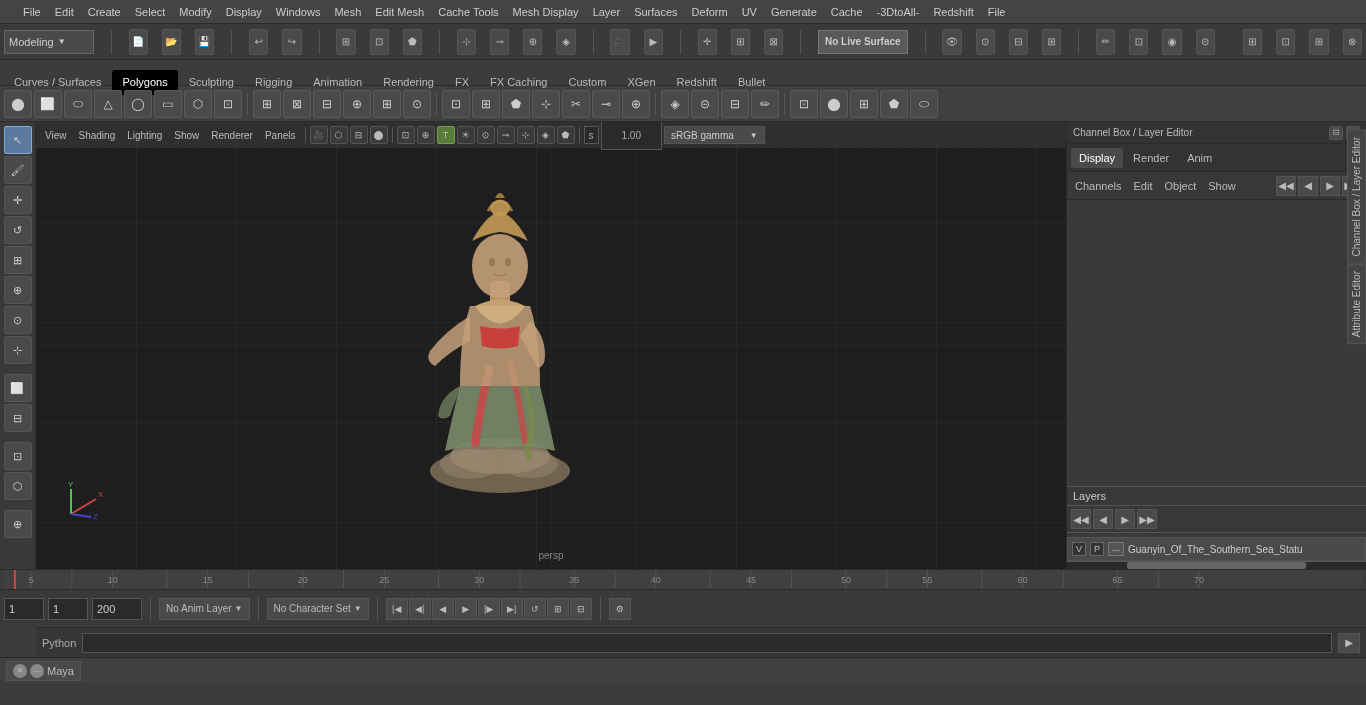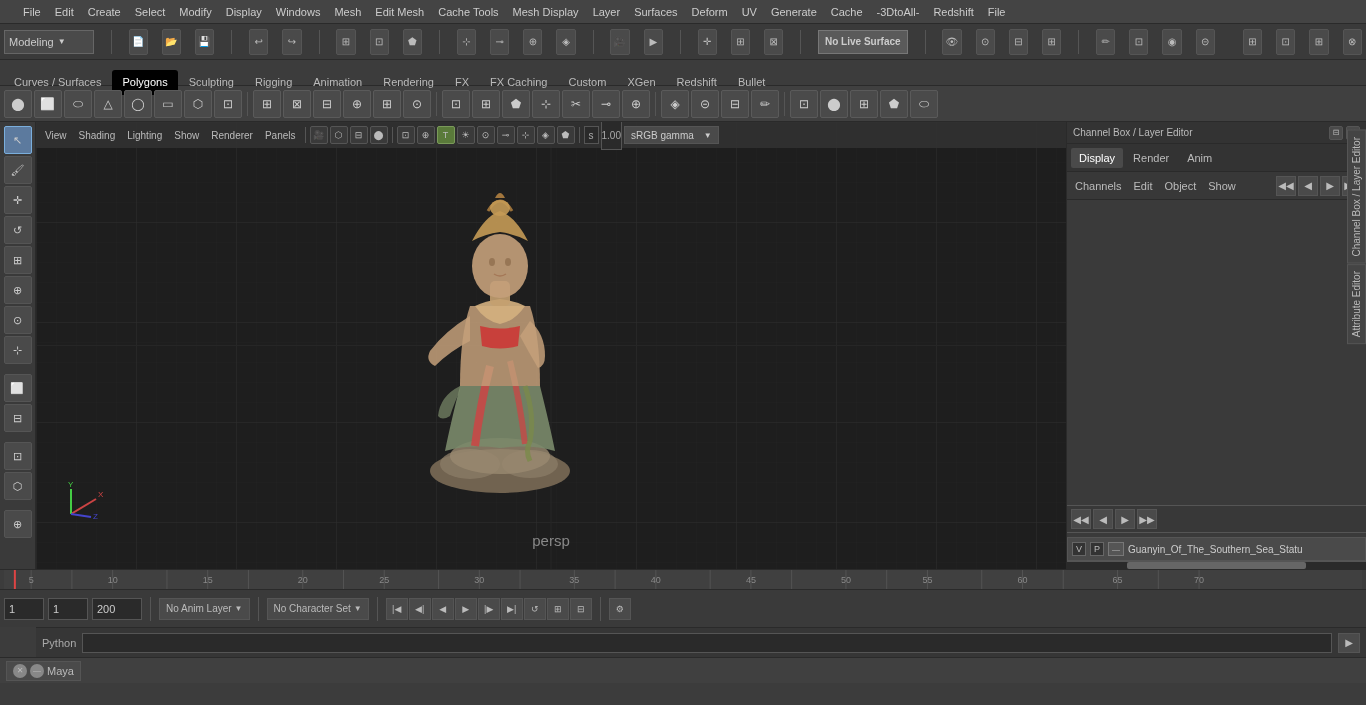--- a/index.html
+++ b/index.html
@@ -210,25 +210,25 @@
     .vp-sep {
       width: 1px;
       height: 16px;
       background: #555;
       margin: 0 2px;
     }
 
     
     #camera-label {
       position: absolute;
-      bottom: 20px;
+      bottom: 8px;
       left: 50%;
       transform: translateX(-50%);
       color: #888;
-      font-size: 15px;
+      font-size: 10px;
     }
 
     
     #right-panel {
       width: 300px;
       background: #3a3a3a;
       border-left: 1px solid #2a2a2a;
       display: flex;
       flex-direction: column;
     }
@@ -737,23 +737,23 @@
         <div class="toolbar-btn" style="width:18px;height:18px;background:#5a7a3a;border:1px solid #7a9a5a;font-size:9px;">T</div>
         <div class="toolbar-btn" style="width:18px;height:18px;background:#3a3a3a;border:1px solid #555;font-size:9px;">☀</div>
         <div class="toolbar-btn" style="width:18px;height:18px;background:#3a3a3a;border:1px solid #555;font-size:9px;">⊙</div>
         <div class="toolbar-btn" style="width:18px;height:18px;background:#3a3a3a;border:1px solid #555;font-size:9px;">⊸</div>
         <div class="toolbar-btn" style="width:18px;height:18px;background:#3a3a3a;border:1px solid #555;font-size:9px;">⊹</div>
         <div class="toolbar-btn" style="width:18px;height:18px;background:#3a3a3a;border:1px solid #555;font-size:9px;">◈</div>
         <div class="toolbar-btn" style="width:18px;height:18px;background:#3a3a3a;border:1px solid #555;font-size:9px;">⬟</div>
         <div class="vp-sep"></div>
 
         <div style="background:#2a2a2a;border:1px solid #555;height:18px;padding:0 4px;display:flex;align-items:center;font-size:10px;color:#aaa;">s</div>
-        <div style="background:#2a2a2a;border:1px solid #555;height:30px;padding:0 0;display:flex;align-items:center;font-size:10px;color:#aaa;">1.00</div>
-
-        <div style="background:#4a4a4a;border:1px solid #555;height:18px;padding:0 6px;display:flex;align-items:center;font-size:10px;color:#ccc;cursor:pointer;gap:10px;">
+        <div style="background:#2a2a2a;border:1px solid #555;height:30px;padding:0 20px;display:flex;align-items:center;font-size:10px;color:#aaa;">1.00</div>
+
+        <div style="background:#4a4a4a;border:1px solid #555;height:18px;padding:0 6px;display:flex;align-items:center;font-size:10px;color:#ccc;cursor:pointer;gap:16px;">
           <span>sRGB gamma</span>
           <span style="font-size:8px;">▼</span>
         </div>
       </div>
 
       <svg style="position:absolute;top:50%;left:45%;transform:translate(-50%,-50%);width:260px;height:320px;" viewBox="0 0 260 320">
 
         <ellipse cx="130" cy="285" rx="70" ry="22" fill="#7a6a55" opacity="0.9"></ellipse>
         <ellipse cx="100" cy="278" rx="30" ry="15" fill="#8a7a65" opacity="0.8"></ellipse>
         <ellipse cx="160" cy="278" rx="28" ry="14" fill="#8a7a65" opacity="0.8"></ellipse>
@@ -838,20 +838,23 @@
         <div class="layer-ctrl-btn">◀</div>
         <div class="layer-ctrl-btn">▶</div>
         <div class="layer-ctrl-btn">▶▶</div>
       </div>
     </div>
 
     <div id="channel-box-content" style="flex:1;min-height:80px;background:#3a3a3a;">
     </div>
 
     <div id="layers-section" style="padding:0;border-top:1px solid #555;">
+      <div class="layers-header" style="padding:3px 6px;margin:0;font-size:11px;color:#ccc;background:#383838;border-bottom:1px solid #555;">
+        <span>Layers</span>
+      </div>
 
       <div id="layer-controls" style="padding:3px 4px;background:#383838;border-bottom:1px solid #555;">
         <div class="layer-ctrl-btn">◀◀</div>
         <div class="layer-ctrl-btn">◀</div>
         <div class="layer-ctrl-btn">▶</div>
         <div class="layer-ctrl-btn">▶▶</div>
       </div>
 
       <div class="layer-row" style="background:#4a4a4a;">
         <div class="layer-vis">V</div>

